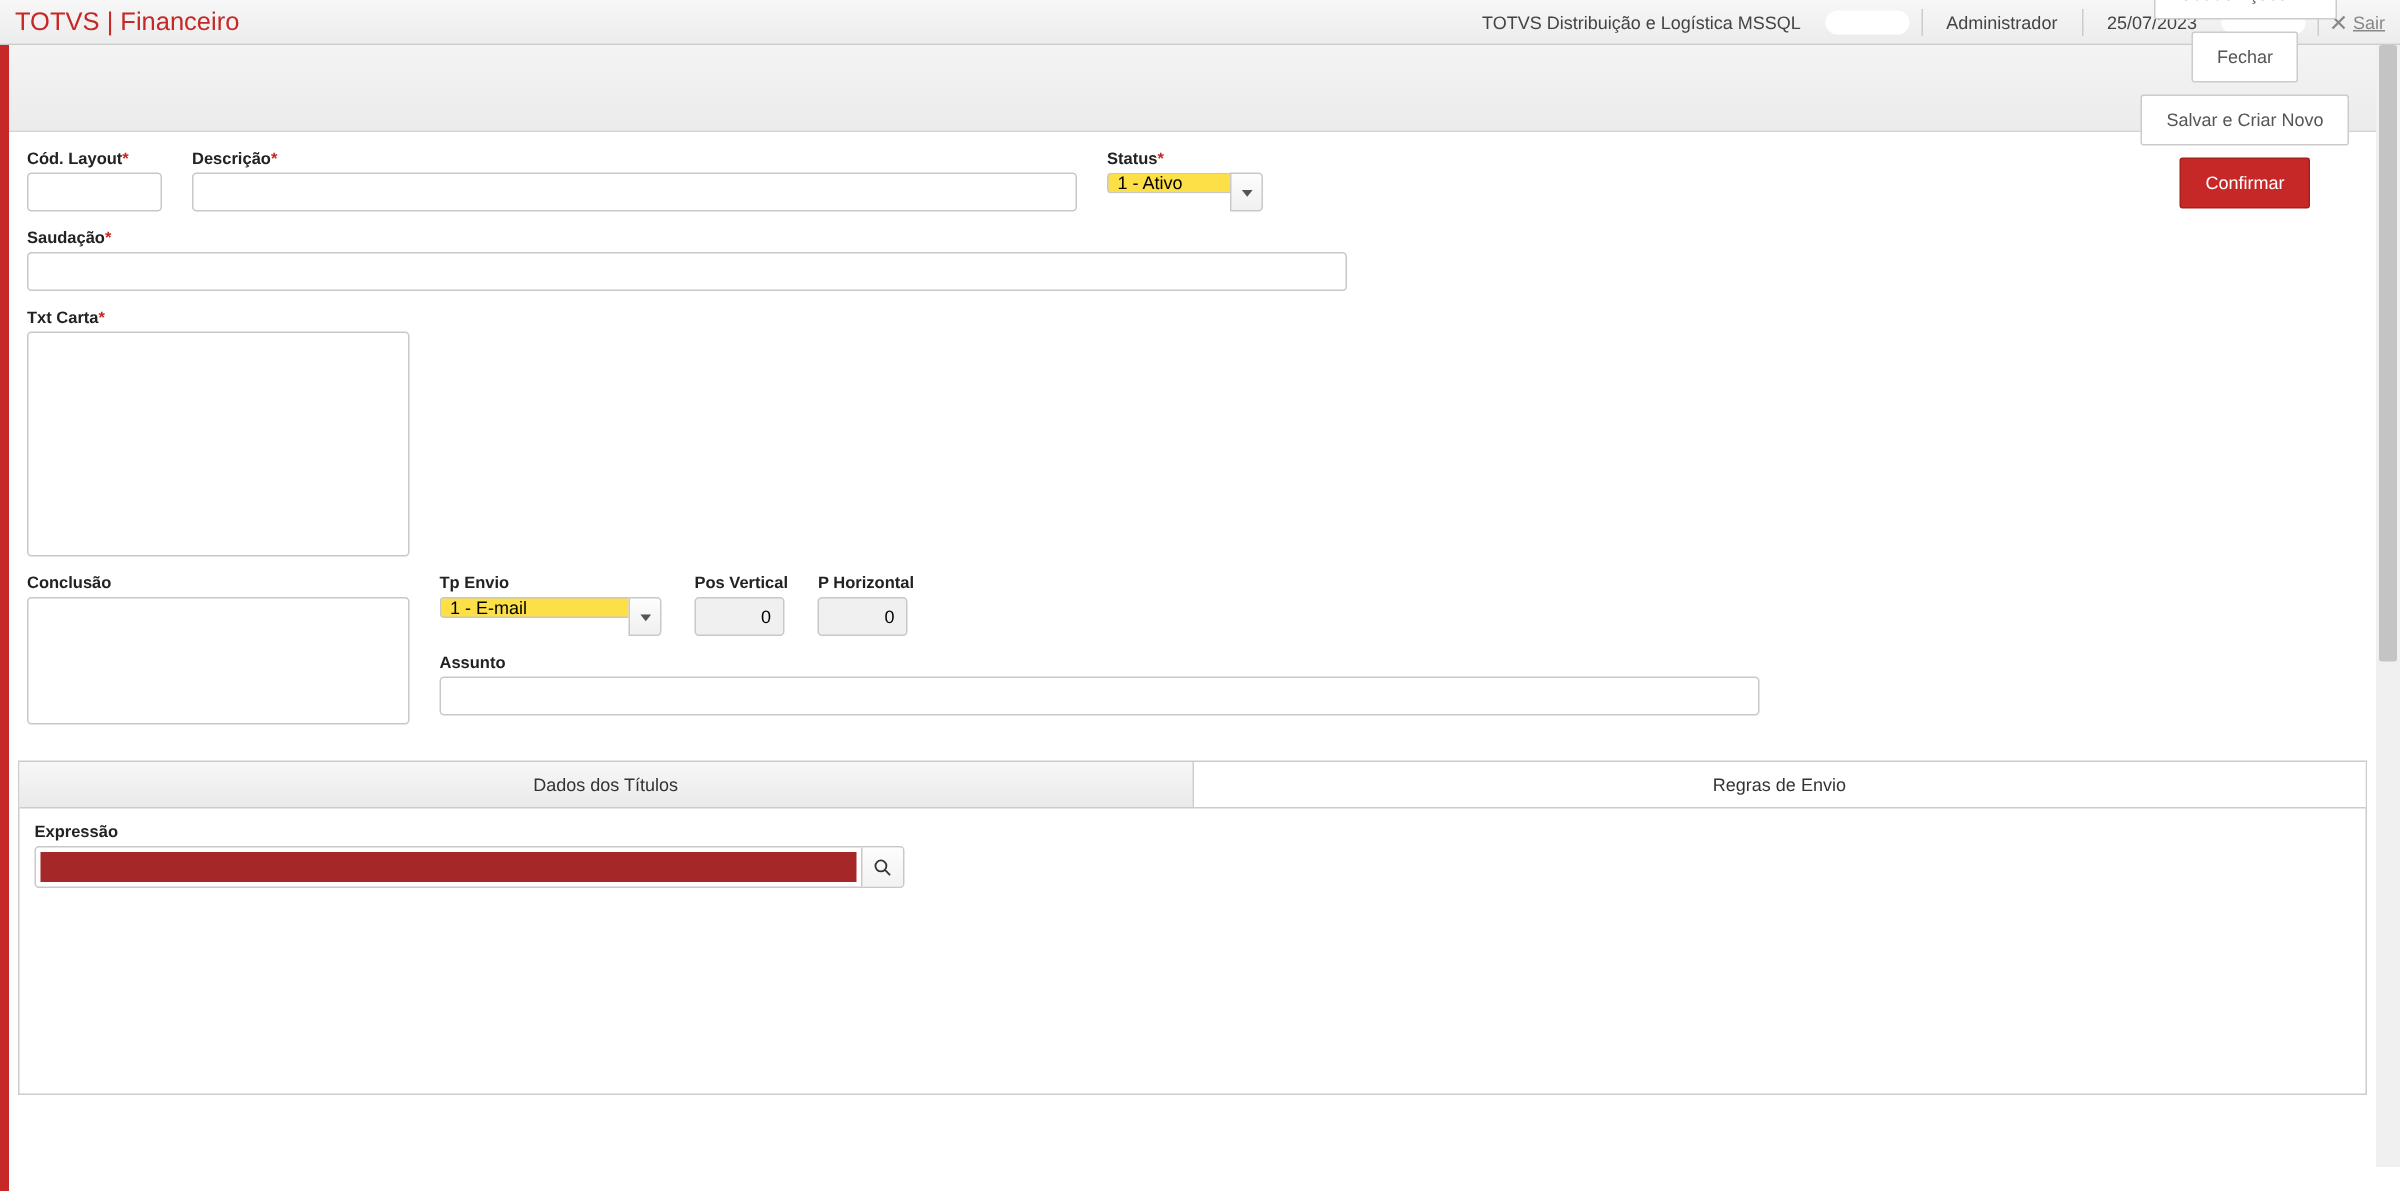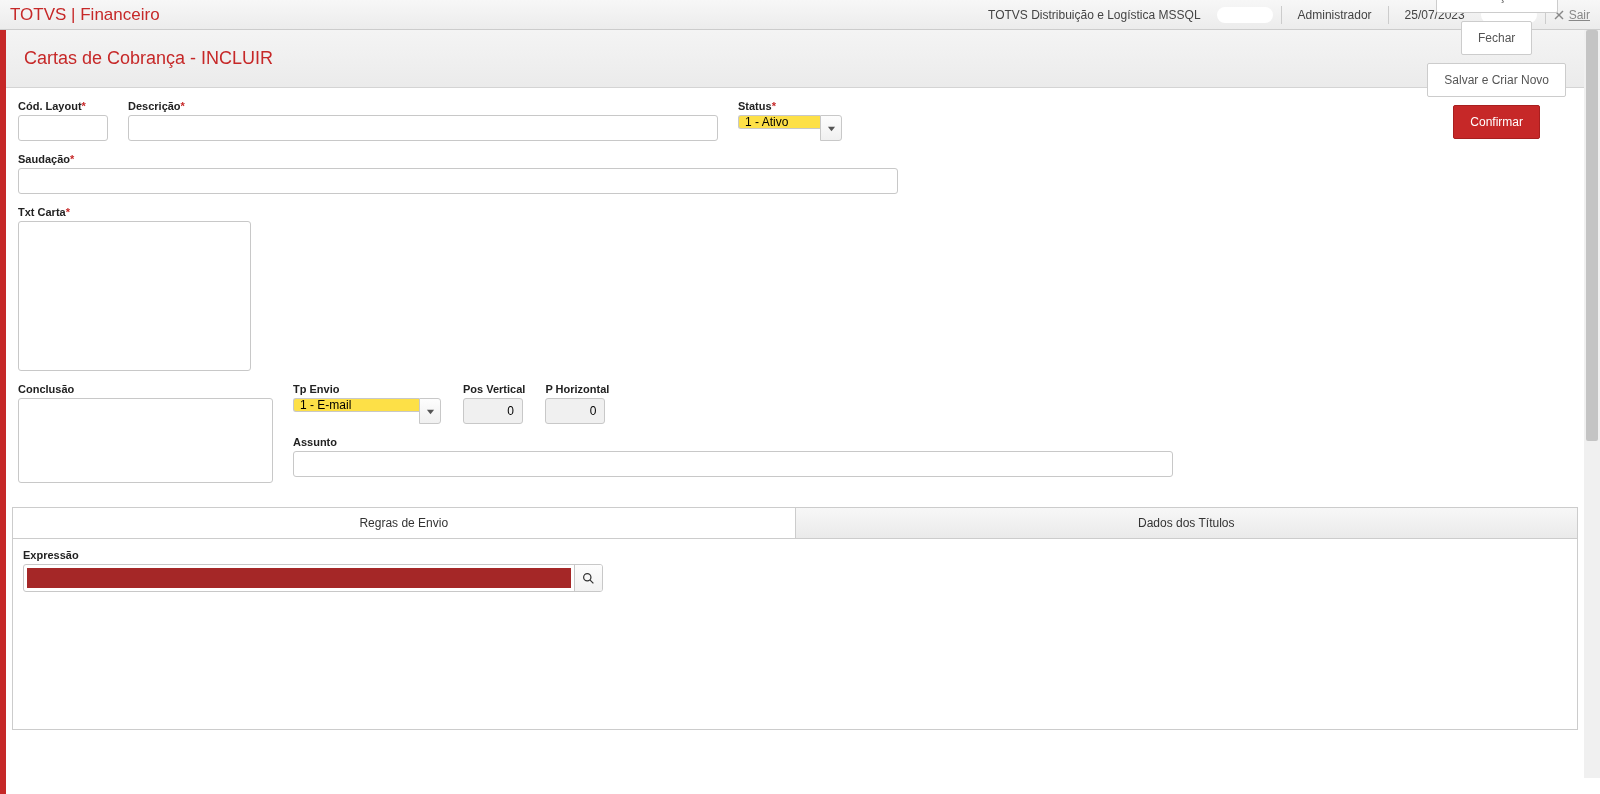--- a/index.html
+++ b/index.html
@@ -294,21 +294,20 @@
 
 <div class="left-accent"></div>
 
 <div class="scrollbar-v">
   <div class="scrollbar-thumb"></div>
 </div>
 
 <div class="content">
 
   <div class="action-bar">
-    <div class="page-title">Cartas de Cobrança - INCLUIR</div>
     <div class="actions">
       <button class="btn">
         <span>Outras Ações</span>
         <svg viewBox="0 0 10 10">
             <polygon points="1,3 9,3 5,8" fill="#666"></polygon>
           </svg>
       </button>
       <button class="btn">
         <span>Fechar</span>
       </button>
@@ -346,21 +345,21 @@
     </div>
 
     <div class="row">
       <div class="field" style="width:880px;">
         <label class="label req">Saudação</label>
         <input class="input" value="" style="">
       </div>
     </div>
 
     <div class="row">
-      <div class="field" style="width:233px;">
+      <div class="field" style="width:255px;">
         <label class="label req">Txt Carta</label>
         <textarea class="textarea" style="height: 150px;"></textarea>
       </div>
     </div>
 
     <div class="row" style="align-items:flex-start;">
       <div class="field" style="width:255px;">
         <label class="label">Conclusão</label>
         <textarea class="textarea" style="height: 85px;"></textarea>
       </div>
@@ -392,25 +391,25 @@
           <label class="label">Assunto</label>
           <input class="input" value="" style="">
         </div>
       </div>
     </div>
 
   </div>
 
   <div class="tabs-container">
     <div class="tabs">
+      <div class="tab inactive">
+        <span>Dados dos Títulos</span>
+      </div>
       <div class="tab active">
         <span>Regras de Envio</span>
-      </div>
-      <div class="tab inactive">
-        <span>Dados dos Títulos</span>
       </div>
     </div>
     <div class="tab-content">
       <div class="field">
         <label class="label">Expressão</label>
         <div class="expr-wrap">
           <div class="expr-bar"></div>
           <div class="expr-search">
             <svg viewBox="0 0 16 16">
                 <circle cx="6.5" cy="6.5" r="4.5" fill="none" stroke="#333" stroke-width="1.5"></circle>

